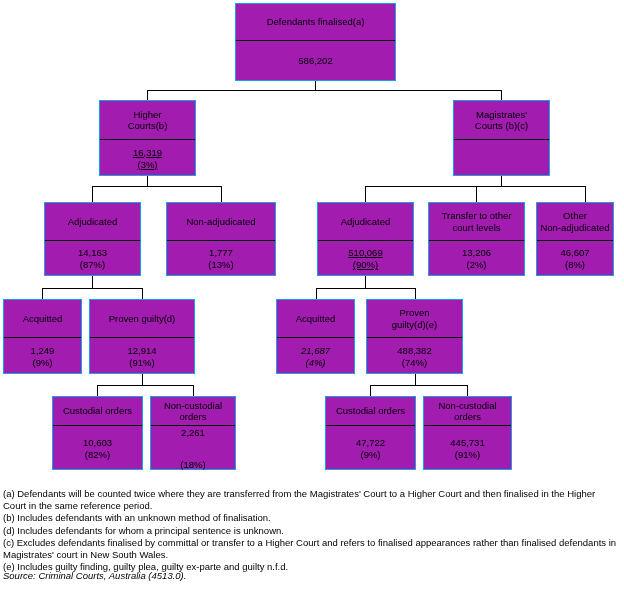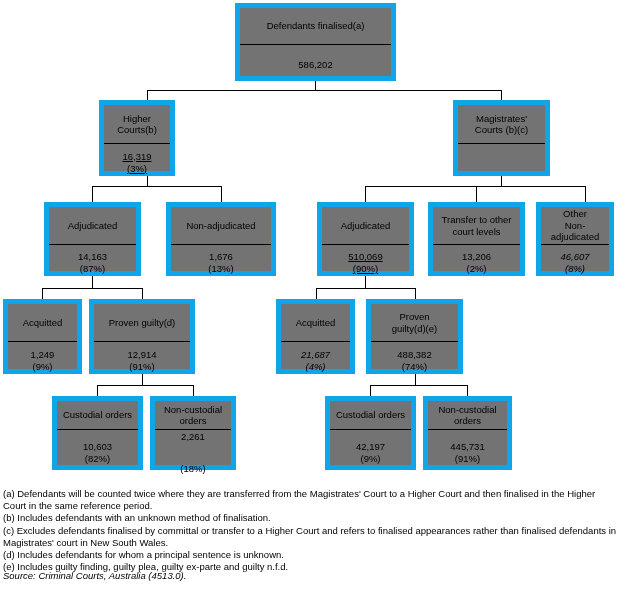--- a/index.html
+++ b/index.html
@@ -18,22 +18,22 @@
   #diagram {
     position: relative;
     width: 624px;
     height: 480px;
   }
 
   
   .node {
     position: absolute;
     box-sizing: border-box;
-    border: 5px solid #0ea5e9;
-    background: #737373;
+    border: 1px solid #0ea5e9;
+    background: #a21caf;
     z-index: 2;
   }
   .node .title {
     box-sizing: border-box;
     border-bottom: 1px solid #000000;
     display: flex;
     align-items: center;
     justify-content: center;
     text-align: center;
     font-size: 9.5px;
@@ -126,21 +126,21 @@
   <div class="ln v" style="left:467px; top:385px; height:11px;"></div>
 
   <div class="node" style="left:235px; top:3px; width:161px; height:78px;">
     <div class="title" style="height:37px;">Defendants finalised(a)</div>
     <div class="value" style="height:39px;">
       <span>586,202</span>
       <span class="pct"></span>
     </div>
   </div>
 
-  <div class="node" style="left:99px; top:100px; width:76px; height:76px;">
+  <div class="node" style="left:99px; top:100px; width:97px; height:76px;">
     <div class="title" style="height:39px;">Higher<br>Courts(b)</div>
     <div class="value" style="height:37px;text-decoration:underline;">
       <span>16,319</span>
       <span class="pct">(3%)</span>
     </div>
   </div>
 
   <div class="node" style="left:453px; top:100px; width:97px; height:76px;">
     <div class="title" style="height:39px;">Magistrates'<br>Courts (b)(c)</div>
   </div>
@@ -149,21 +149,21 @@
     <div class="title" style="height:38px;">Adjudicated</div>
     <div class="value" style="height:36px;">
       <span>14,163</span>
       <span class="pct">(87%)</span>
     </div>
   </div>
 
   <div class="node" style="left:166px; top:202px; width:110px; height:74px;">
     <div class="title" style="height:38px;">Non-adjudicated</div>
     <div class="value" style="height:36px;">
-      <span>1,676</span>
+      <span>1,777</span>
       <span class="pct">(13%)</span>
     </div>
   </div>
 
   <div class="node" style="left:317px; top:202px; width:97px; height:74px;">
     <div class="title" style="height:38px;">Adjudicated</div>
     <div class="value" style="height:36px;text-decoration:underline;">
       <span>510,069</span>
       <span class="pct">(90%)</span>
     </div>
@@ -172,21 +172,21 @@
   <div class="node" style="left:428px; top:202px; width:97px; height:74px;">
     <div class="title" style="height:38px;">Transfer to other<br>court levels</div>
     <div class="value" style="height:36px;">
       <span>13,206</span>
       <span class="pct">(2%)</span>
     </div>
   </div>
 
   <div class="node" style="left:536px; top:202px; width:78px; height:74px;">
     <div class="title" style="height:38px;">Other<br>Non-adjudicated</div>
-    <div class="value" style="height:36px;font-style:italic;">
+    <div class="value" style="height:36px;">
       <span>46,607</span>
       <span class="pct">(8%)</span>
     </div>
   </div>
 
   <div class="node" style="left:3px; top:299px; width:79px; height:75px;">
     <div class="title" style="height:38px;">Acquitted</div>
     <div class="value" style="height:37px;">
       <span>1,249</span>
       <span class="pct">(9%)</span>
@@ -229,36 +229,36 @@
     <div class="title" style="height:29px;">Non-custodial<br>orders</div>
     <div class="value" style="height:45px;gap:20px;">
       <span>2,261</span>
       <span class="pct">(18%)</span>
     </div>
   </div>
 
   <div class="node" style="left:325px; top:396px; width:91px; height:74px;">
     <div class="title" style="height:29px;">Custodial orders</div>
     <div class="value" style="height:45px;">
-      <span>42,197</span>
+      <span>47,722</span>
       <span class="pct">(9%)</span>
     </div>
   </div>
 
   <div class="node" style="left:423px; top:396px; width:89px; height:74px;">
     <div class="title" style="height:29px;">Non-custodial<br>orders</div>
     <div class="value" style="height:45px;">
       <span>445,731</span>
       <span class="pct">(91%)</span>
     </div>
   </div>
 
 </div>
 
 <div id="footnotes">
   <p>(a) Defendants will be counted twice where they are transferred from the Magistrates' Court to a Higher Court and then finalised in the Higher Court in the same reference period.</p>
   <p>(b) Includes defendants with an unknown method of finalisation.</p>
+  <p>(d) Includes defendants for whom a principal sentence is unknown.</p>
   <p>(c) Excludes defendants finalised by committal or transfer to a Higher Court and refers to finalised appearances rather than finalised defendants in Magistrates' court in New South Wales.</p>
-  <p>(d) Includes defendants for whom a principal sentence is unknown.</p>
   <p>(e) Includes guilty finding, guilty plea, guilty ex-parte and guilty n.f.d.</p>
 </div>
 
 <div id="source">Source: Criminal Courts, Australia (4513.0).</div>
 
 </body></html>

